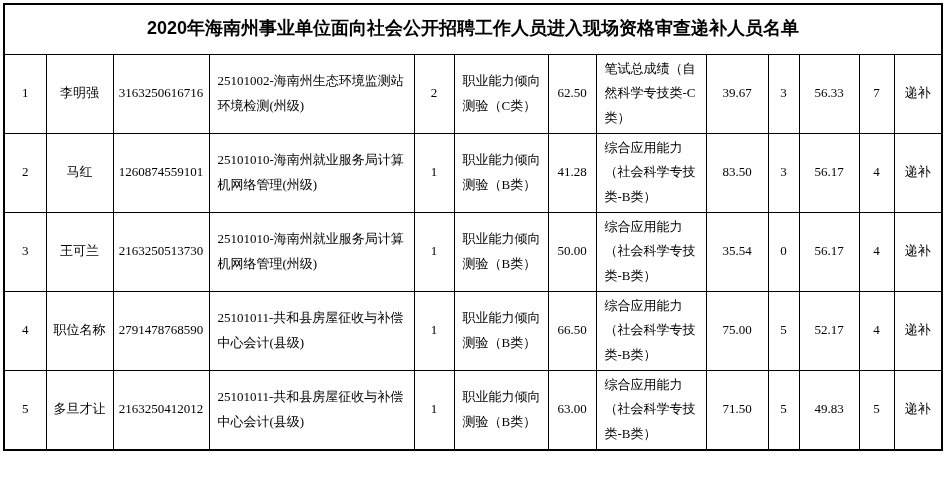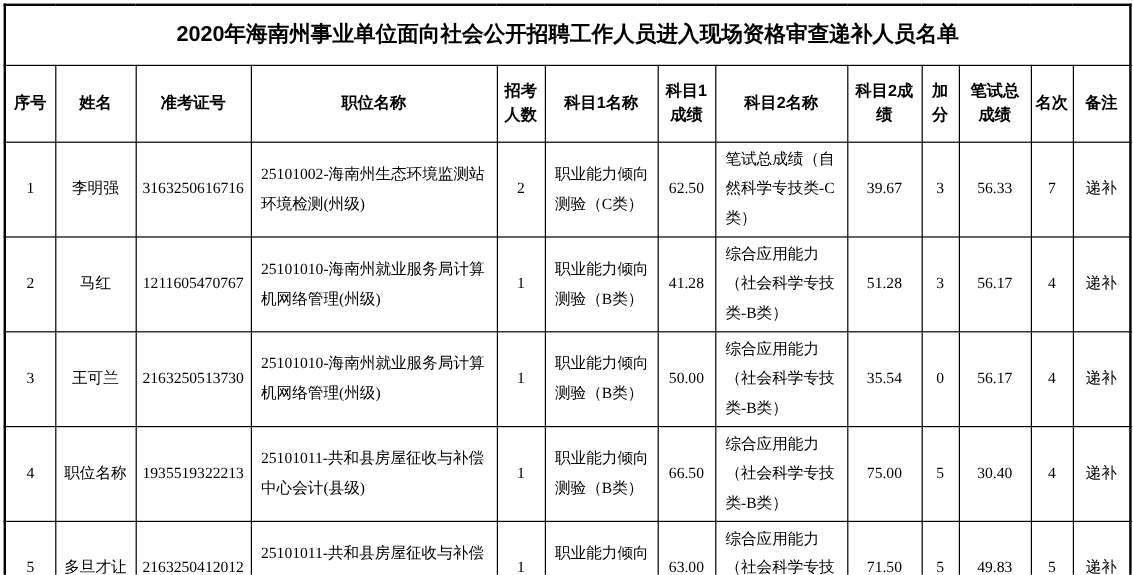--- a/index.html
+++ b/index.html
@@ -77,62 +77,47 @@
         <col style="width:60px">
         <col style="width:35px">
     <col style="width:48px">
   </colgroup>
 
   <tbody>
         <tr class="title-row r-title">
     <td colspan="13">2020年海南州事业单位面向社会公开招聘工作人员进入现场资格审查递补人员名单</td>
   </tr>
 
-  <tr class="r-head">
-    <th>序号</th>
-    <th>姓名</th>
-    <th>准考证号</th>
-    <th>职位名称</th>
-    <th>招考人数</th>
-    <th>科目1名称</th>
-    <th>科目1成绩</th>
-    <th>科目2名称</th>
-    <th>科目2成绩</th>
-    <th>加分</th>
-    <th>笔试总成绩</th>
-    <th>名次</th>
-    <th>备注</th>
-  </tr>
 
   <tr class="r1">
     <td>1</td>
     <td>李明强</td>
     <td class="nowrap">3163250616716</td>
     <td class="left">25101002-海南州生态环境监测站环境检测(州级)</td>
     <td>2</td>
     <td class="left">职业能力倾向测验（C类）</td>
     <td class="nowrap">62.50</td>
     <td class="left">笔试总成绩（自然科学专技类-C类）</td>
     <td class="nowrap">39.67</td>
     <td>3</td>
     <td class="nowrap">56.33</td>
     <td>7</td>
     <td>递补</td>
   </tr>
 
   <tr class="r2">
     <td>2</td>
     <td>马红</td>
-    <td class="nowrap">1211605470767</td>
+    <td class="nowrap">1260874559101</td>
     <td class="left">25101010-海南州就业服务局计算机网络管理(州级)</td>
     <td>1</td>
     <td class="left">职业能力倾向测验（B类）</td>
     <td class="nowrap">41.28</td>
     <td class="left">综合应用能力（社会科学专技类-B类）</td>
-    <td class="nowrap">51.28</td>
+    <td class="nowrap">83.50</td>
     <td>3</td>
     <td class="nowrap">56.17</td>
     <td>4</td>
     <td>递补</td>
   </tr>
 
   <tr class="r3">
     <td>3</td>
     <td>王可兰</td>
     <td class="nowrap">2163250513730</td>
@@ -144,29 +129,29 @@
     <td class="nowrap">35.54</td>
     <td>0</td>
     <td class="nowrap">56.17</td>
     <td>4</td>
     <td>递补</td>
   </tr>
 
   <tr class="r4">
     <td>4</td>
     <td>职位名称</td>
-    <td class="nowrap">1935519322213</td>
+    <td class="nowrap">2791478768590</td>
     <td class="left">25101011-共和县房屋征收与补偿中心会计(县级)</td>
     <td>1</td>
     <td class="left">职业能力倾向测验（B类）</td>
     <td class="nowrap">66.50</td>
     <td class="left">综合应用能力（社会科学专技类-B类）</td>
     <td class="nowrap">75.00</td>
     <td>5</td>
-    <td class="nowrap">30.40</td>
+    <td class="nowrap">52.17</td>
     <td>4</td>
     <td>递补</td>
   </tr>
 
   <tr class="r5">
     <td>5</td>
     <td>多旦才让</td>
     <td class="nowrap">2163250412012</td>
     <td class="left">25101011-共和县房屋征收与补偿中心会计(县级)</td>
     <td>1</td>

